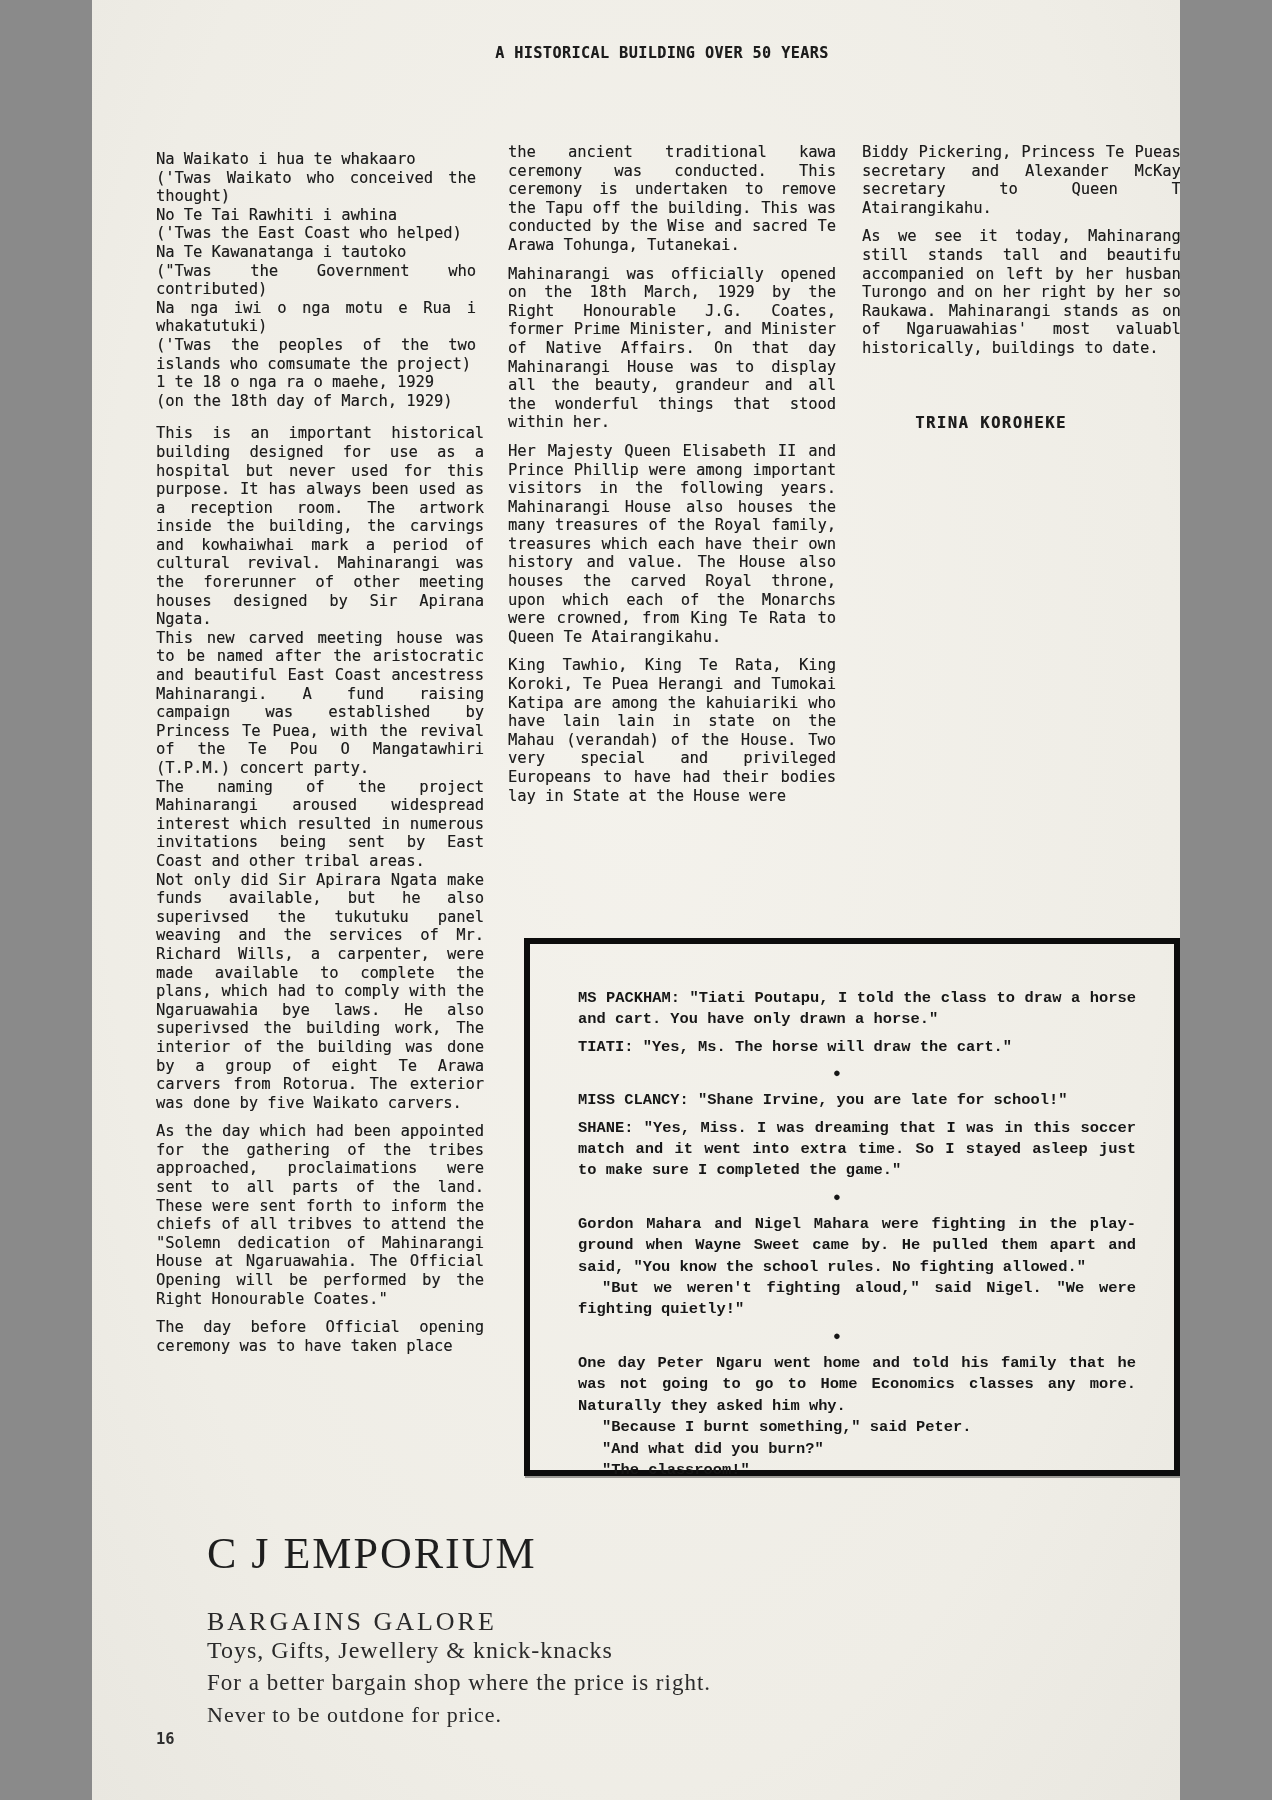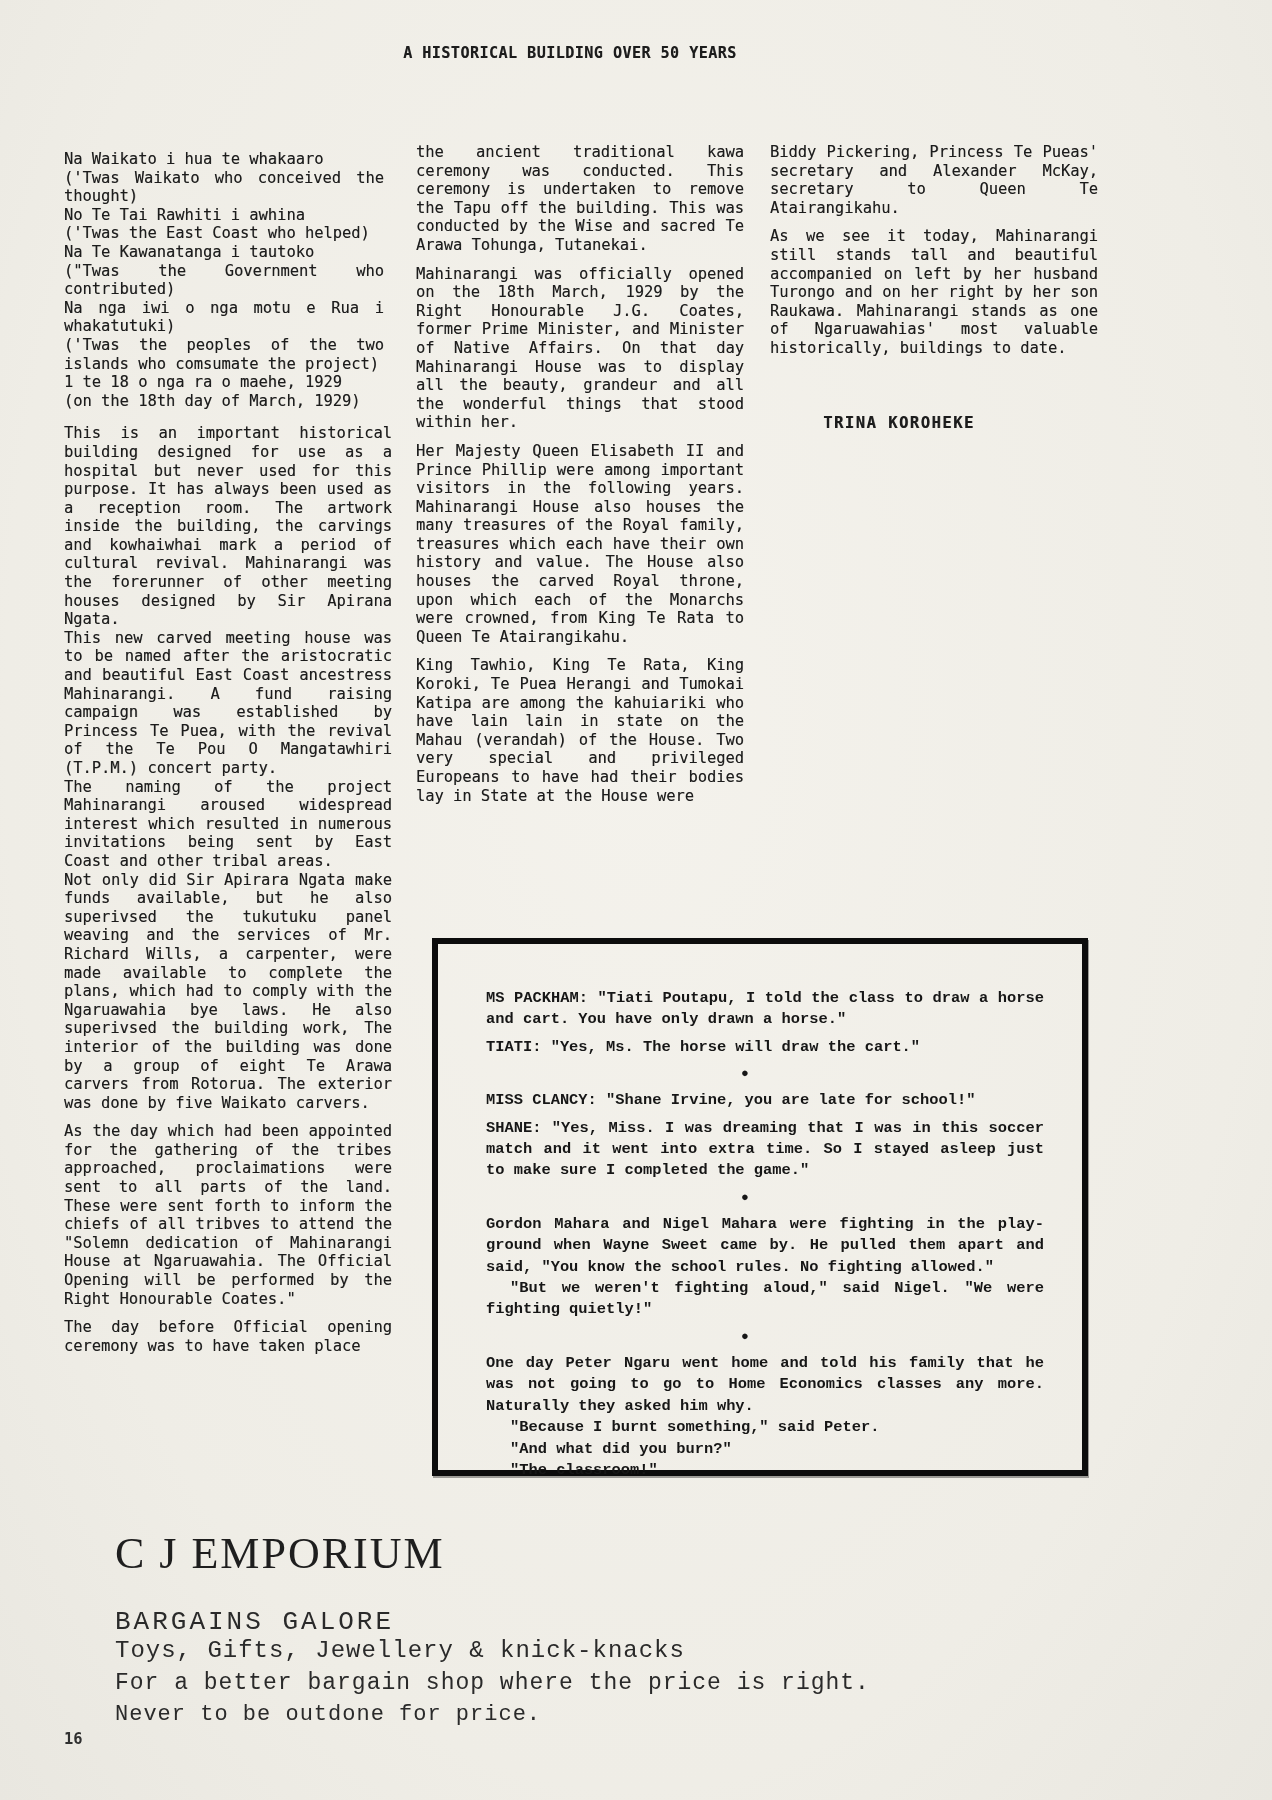--- a/index.html
+++ b/index.html
@@ -1,18 +1,18 @@
 <!DOCTYPE html>
 <html><head>
 <meta charset="utf-8">
 <style>
   html,body{margin:0;padding:0;background:#8a8a8a;}
   .page{
     position:relative;
-    width:1272px;height:1800px;
+    width:1088px;height:1800px;
     margin:0 auto;
     background:#f2f0ea;
     background-image:radial-gradient(ellipse at 50% 40%, #f4f2ec 0%, #efede6 70%, #e9e7e0 100%);
     overflow:hidden;
     font-family:"DejaVu Sans Mono", monospace;
     color:#1c1c1c;
   }
   .txt{
     font-size:15.4px;
     line-height:18.6px;
@@ -77,21 +77,21 @@
     text-align:left;
     color:#222;
   }
   .ad-name{
     font-family:"Liberation Serif","DejaVu Serif",serif;
     font-size:44px;
     letter-spacing:2px;
     font-weight:normal;
     color:#1e1e1e;
   }
-  .ad-sans{font-family:Liberation Mono, monospace;color:#2a2a2a;}
+  .ad-sans{font-family:Liberation Serif, serif;color:#2a2a2a;}
   .ad-l1{margin-top:28px;font-size:26px;letter-spacing:3px;}
   .ad-l2{font-size:24px;letter-spacing:1px;}
   .ad-l3{margin-top:6px;font-size:23px;letter-spacing:1px;}
   .ad-l4{margin-top:6px;font-size:22px;letter-spacing:1px;}
   .ad-l5{margin-top:5px;font-size:24px;letter-spacing:2px;color:#3a3a3a;}
   .pagenum{
     position:absolute;left:64px;top:1730px;
     font-size:15.4px;font-weight:bold;color:#2f2f2f;
   }
 </style>

